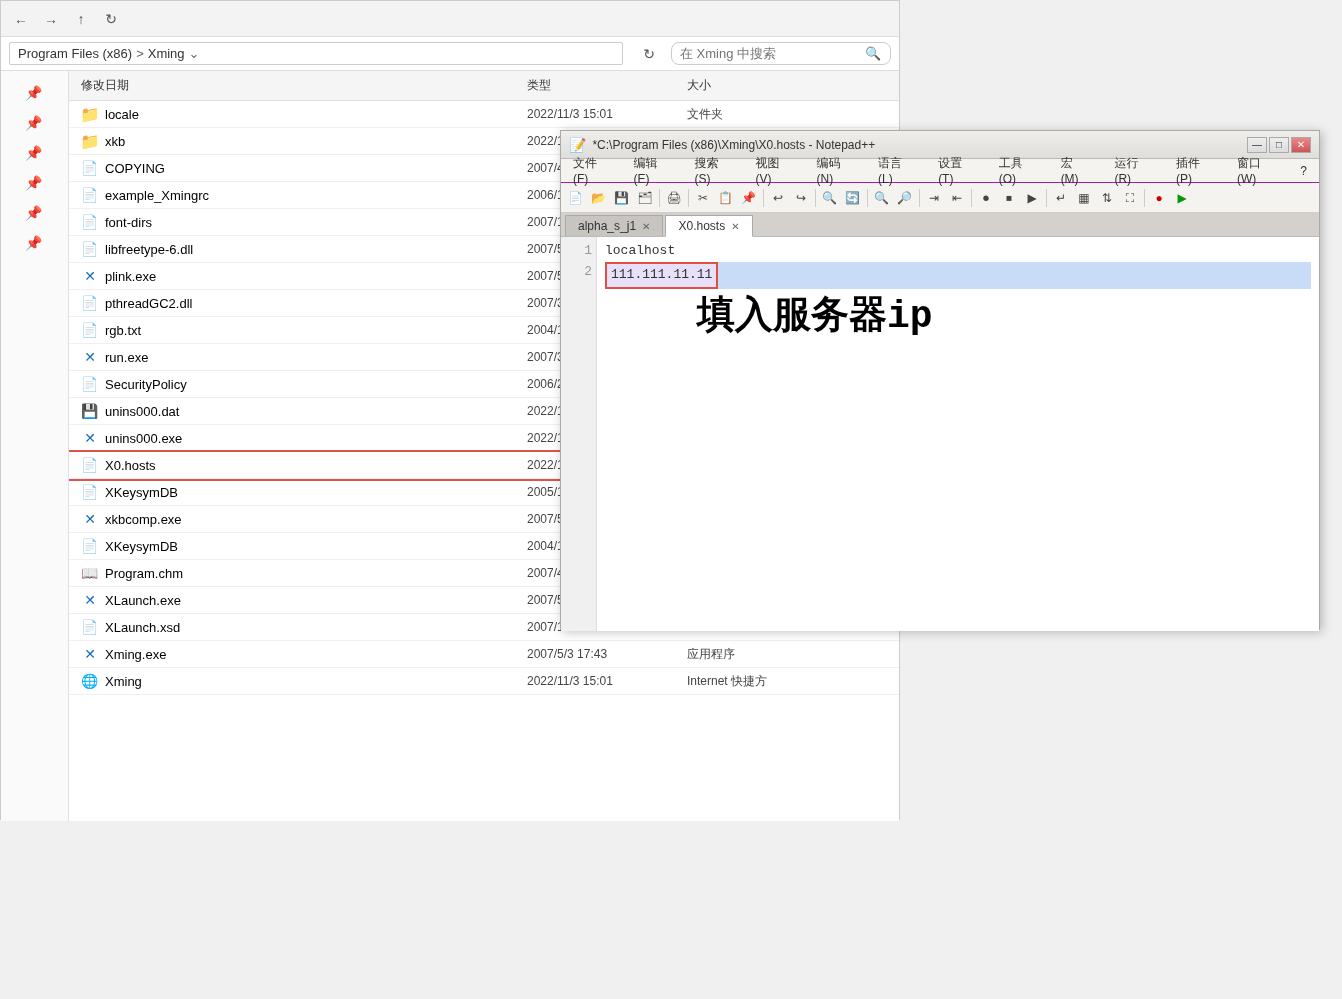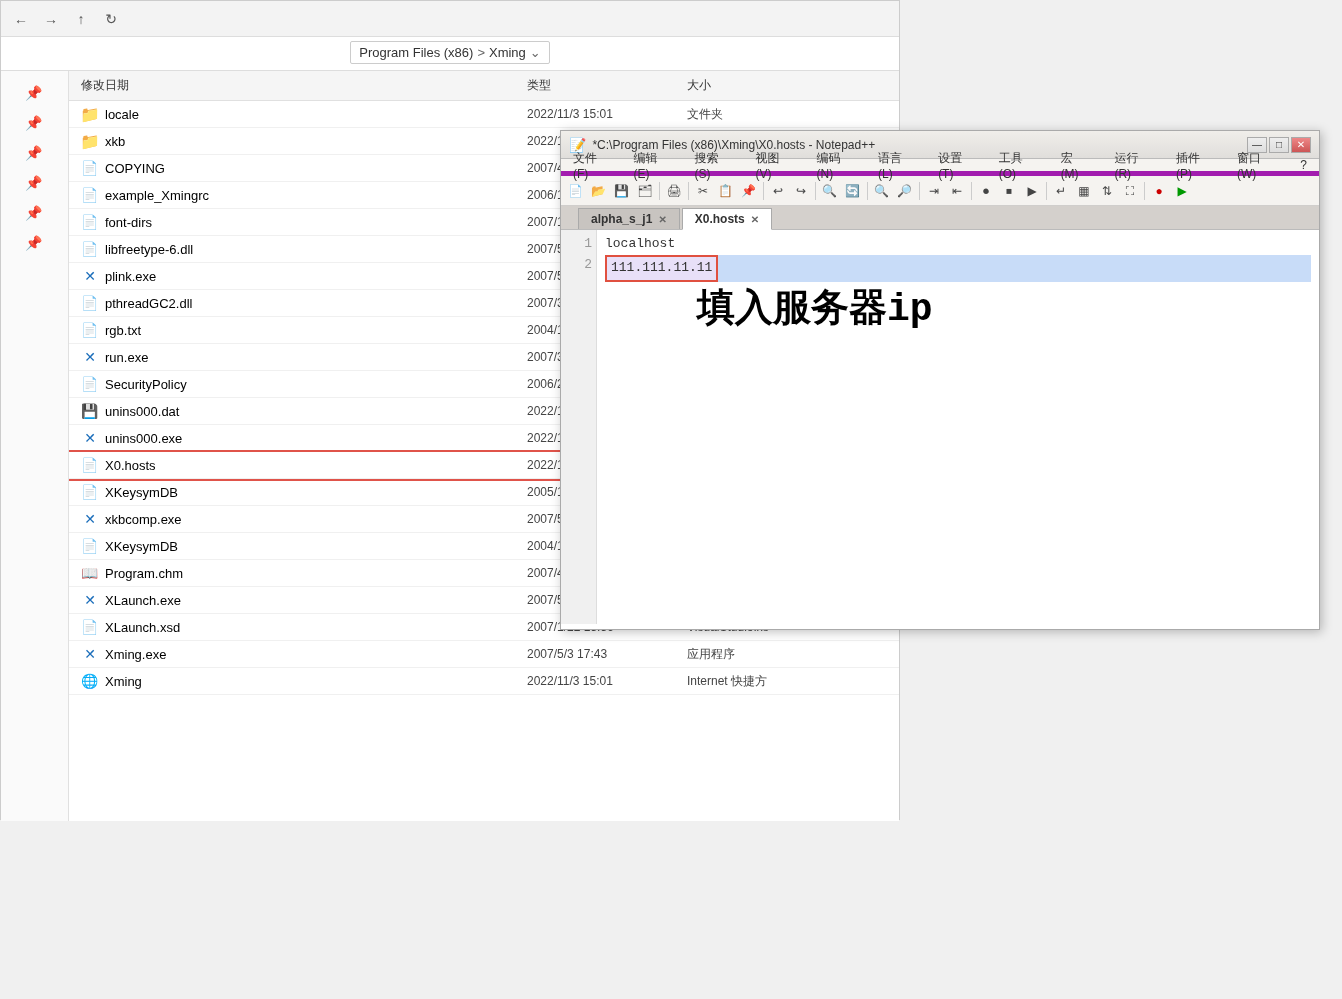--- a/index.html
+++ b/index.html
@@ -44,21 +44,20 @@
     }
 
     .address-bar {
       display: flex;
       align-items: center;
       padding: 4px 8px;
       border-bottom: 1px solid #ddd;
       background: #fff;
       height: 34px;
       gap: 10px;
-      flex-direction: column;
     }
 
     .breadcrumb-path {
       display: flex;
       align-items: center;
       gap: 4px;
       flex: 1;
       font-size: 13px;
       color: #333;
       border: 1px solid #ccc;
@@ -214,25 +213,25 @@
       border: 1px solid #aaa;
       background: linear-gradient(to bottom, #eee, #ddd);
       font-size: 10px;
       display: flex; align-items: center; justify-content: center;
       cursor: pointer;
       color: #333;
     }
 
     .notepad-menubar {
       background: #f5f3f0;
-      border-bottom: 5px solid #a21caf;
+      border-bottom: 1px solid #a21caf;
       padding: 2px 4px;
       display: flex;
       gap: 16px;
-      height: 17px;
+      height: 24px;
       align-items: center;
     }
 
     .menu-item {
       padding: 2px 8px;
       font-size: 12px;
       color: #333;
       cursor: pointer;
     }
 
@@ -258,22 +257,21 @@
       color: #444;
     }
     .tb-sep { width: 1px; height: 18px; background: #ccc; margin: 0 2px; }
 
     .notepad-tabs {
       background: #d4d0cc;
       border-bottom: 1px solid #bbb;
       display: flex;
       height: 24px;
       align-items: flex-end;
-      padding: 0 17px;
-      font-weight: bold;
+      padding: 0 4px;
     }
 
     .tab {
       padding: 3px 12px;
       font-size: 12px;
       background: #c8c4c0;
       border: 1px solid #aaa;
       border-bottom: none;
       cursor: pointer;
       color: #333;

